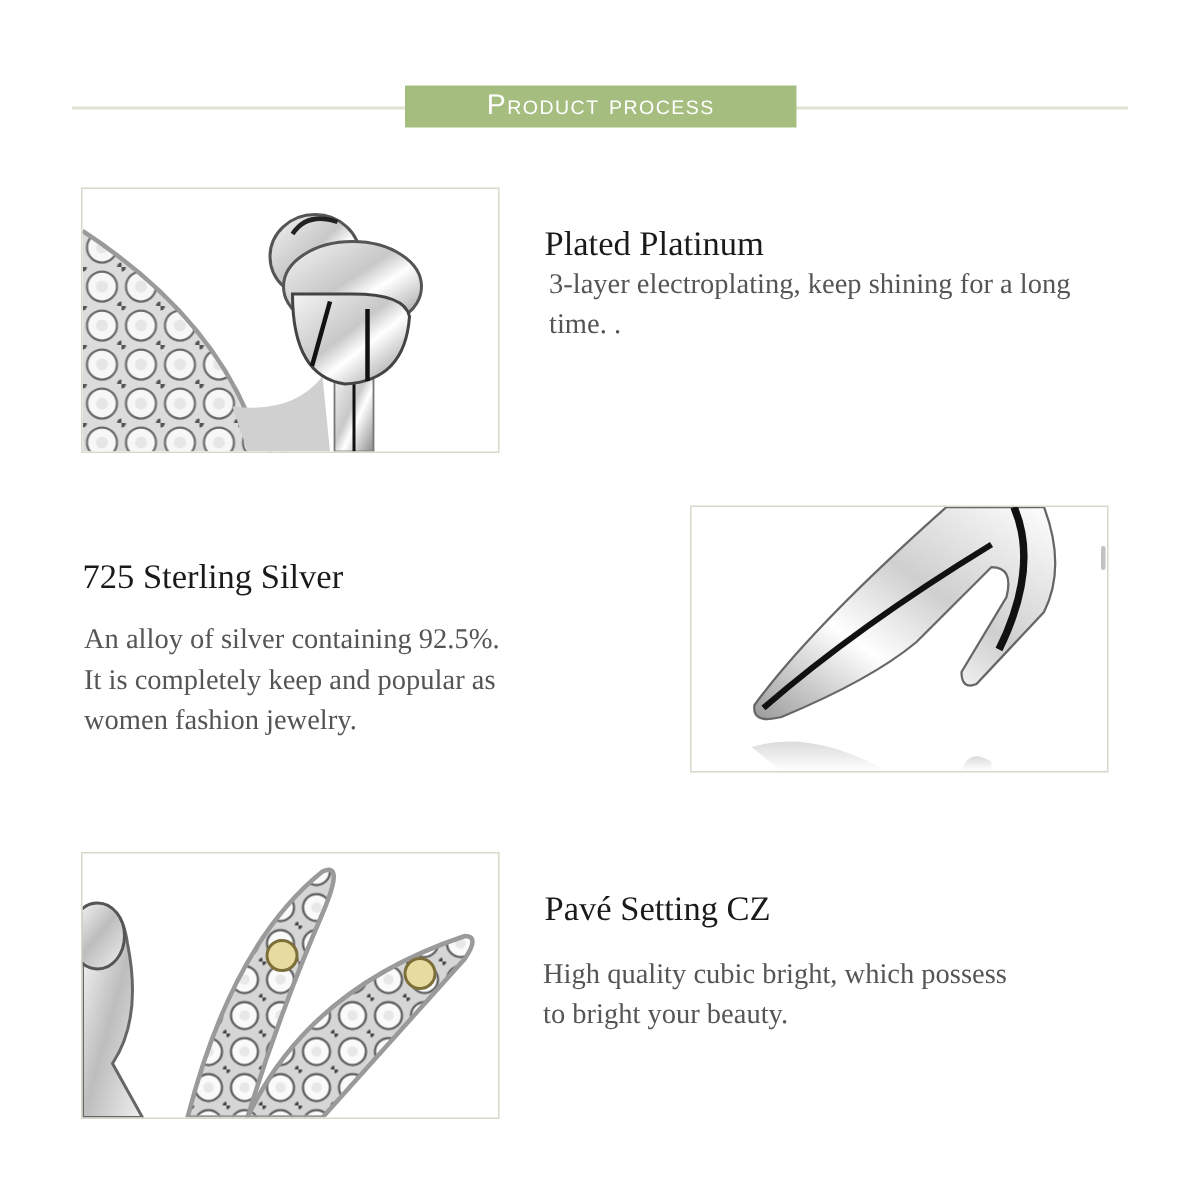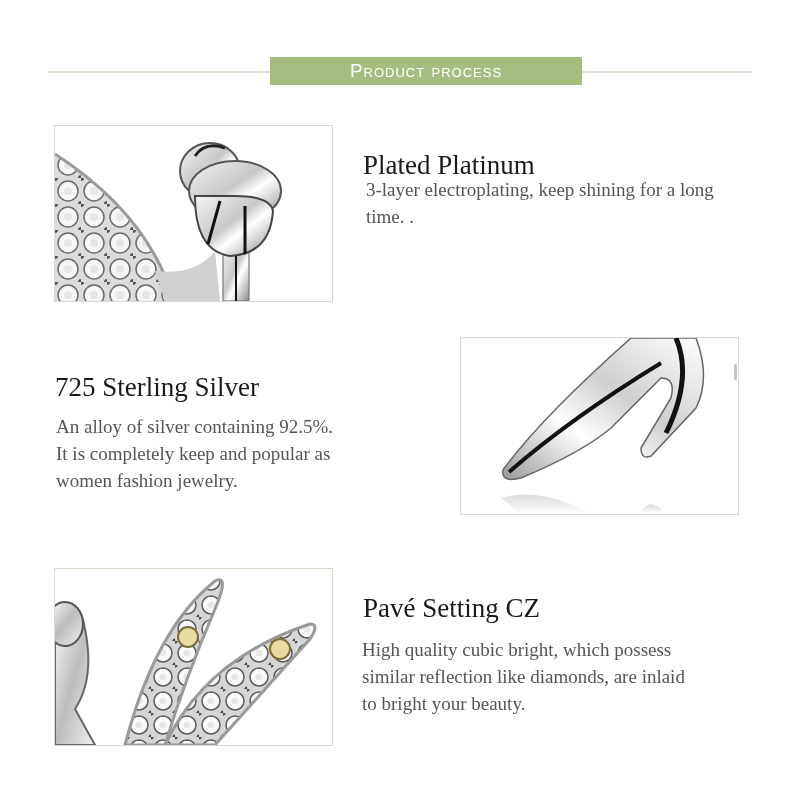--- a/index.html
+++ b/index.html
@@ -1,21 +1,21 @@
 <!DOCTYPE html>
 <html><head>
 <meta charset="utf-8">
 <style>
   html, body { margin: 0; padding: 0; background: #ffffff; }
   body { width: 800px; height: 800px; position: relative; overflow: hidden; font-family: "Liberation Serif", serif; }
   .rule { position: absolute; left: 48px; width: 704px; top: 71px; height: 2px; background: #dfe3d2; }
-  .banner { position: absolute; left: 270px; top: 57px; width: 312px; height: 28px; background: #a5bd7f; display: flex; align-items: center; justify-content: center; }
+  .banner { position: absolute; left: 270px; top: 57px; width: 261px; height: 28px; background: #a5bd7f; display: flex; align-items: center; justify-content: center; }
   .banner-text { color: #ffffff; font-family: "Liberation Sans", sans-serif; font-size: 19px; font-variant: small-caps; letter-spacing: 1px; }
   .imgbox { position: absolute; border: 1px solid #d6dac8; background: #ffffff; overflow: hidden; }
-  .title { position: absolute; color: #1a1a1a; font-size: 27px; white-space: nowrap; }
+  .title { position: absolute; color: #1a1a1a; font-size: 23px; white-space: nowrap; }
   .desc { position: absolute; color: #555555; font-size: 19px; line-height: 27px; }
   .stray { position: absolute; left: 734px; top: 364px; width: 3px; height: 16px; background: #a8a8a8; border-radius: 2px; opacity: .7; }
 </style>
 </head>
 <body>
 
 <div class="rule"></div>
 <div class="banner">
   <span class="banner-text">Product process</span>
 </div>
@@ -102,15 +102,14 @@
     <ellipse cx="10" cy="55" rx="18" ry="22" fill="url(#chrome3)" stroke="#555" stroke-width="2"></ellipse>
     <path d="M70,176 Q100,60 160,12 Q175,5 160,40 Q130,110 110,176 Z" fill="url(#pave3)" stroke="#9a9a9a" stroke-width="3"></path>
     <path d="M110,176 Q150,90 255,55 Q265,55 255,70 Q210,120 160,176 Z" fill="url(#pave3)" stroke="#9a9a9a" stroke-width="3"></path>
     <circle cx="133" cy="68" r="10" fill="#e8dba0" stroke="#7d6f3a" stroke-width="2"></circle>
     <circle cx="225" cy="80" r="10" fill="#e8dba0" stroke="#7d6f3a" stroke-width="2"></circle>
   </svg>
 </div>
 <div class="title" style="left:363px;top:593px;">Pavé Setting CZ</div>
 <div class="desc" style="left:362px;top:636px;width:400px;">
   <div>High quality cubic bright, which possess</div>
-  <div>similar reflection like diamonds, are inlaid</div>
   <div>to bright your beauty.</div>
 </div>
 
 </body></html>

